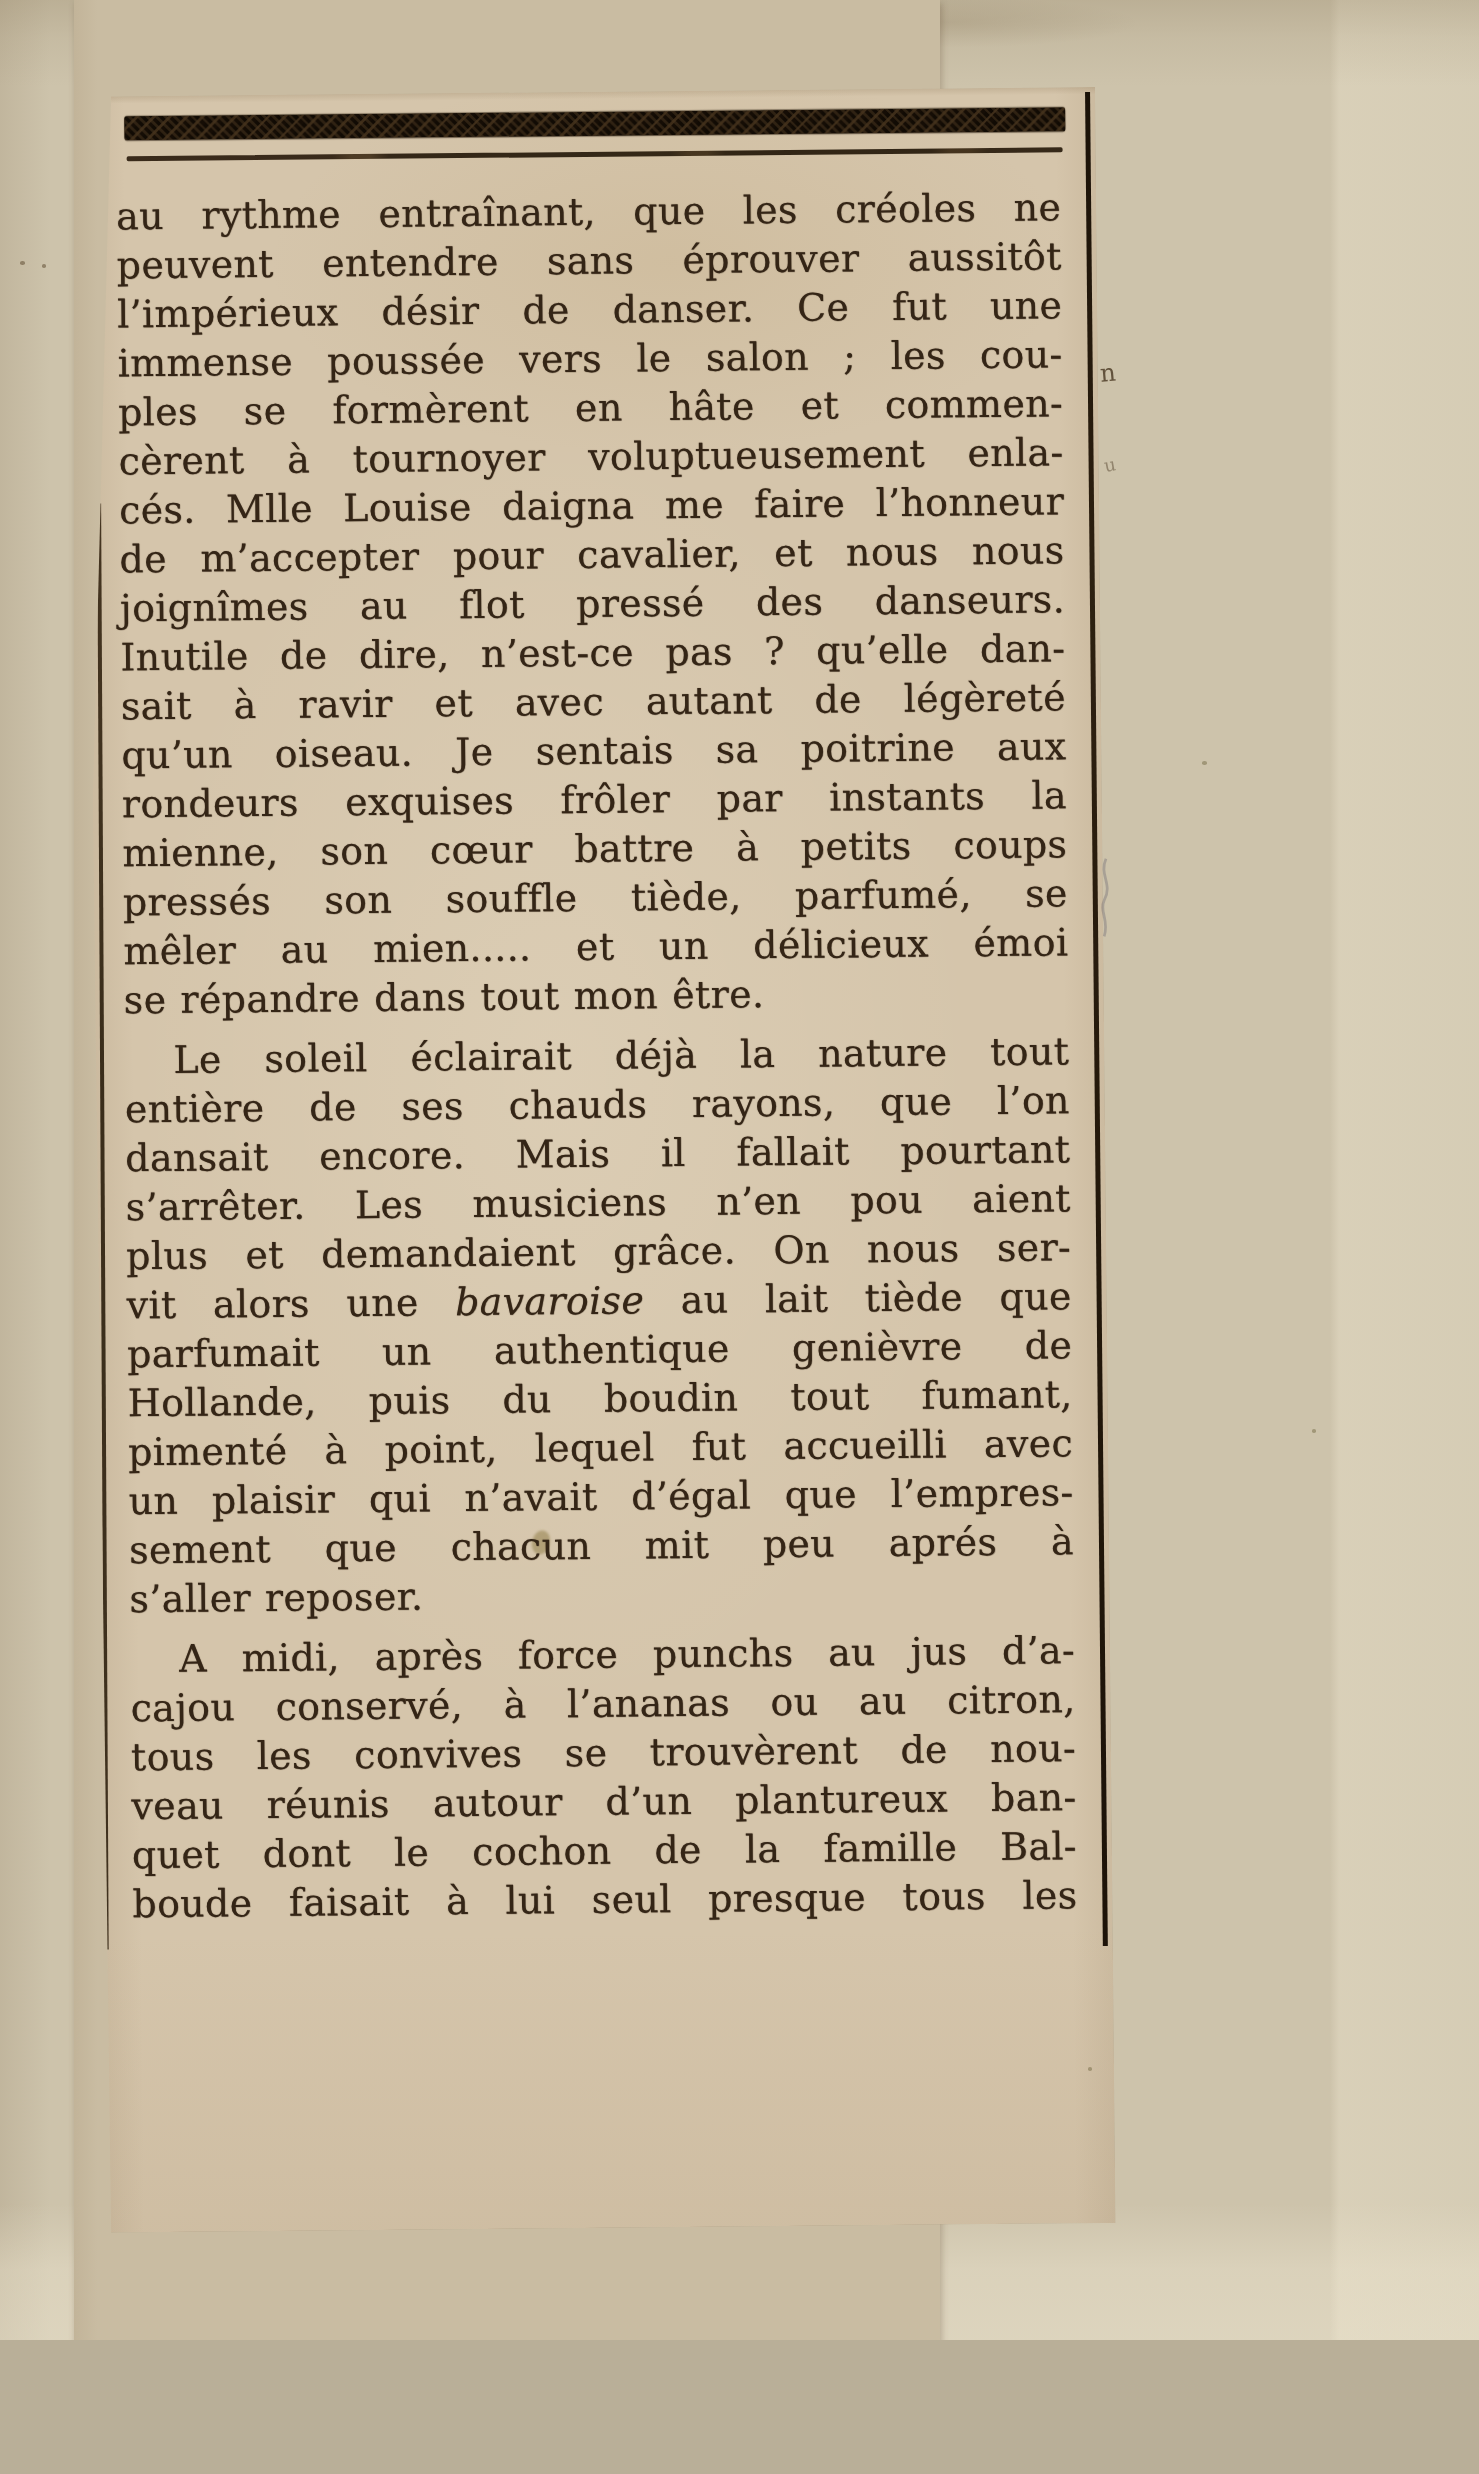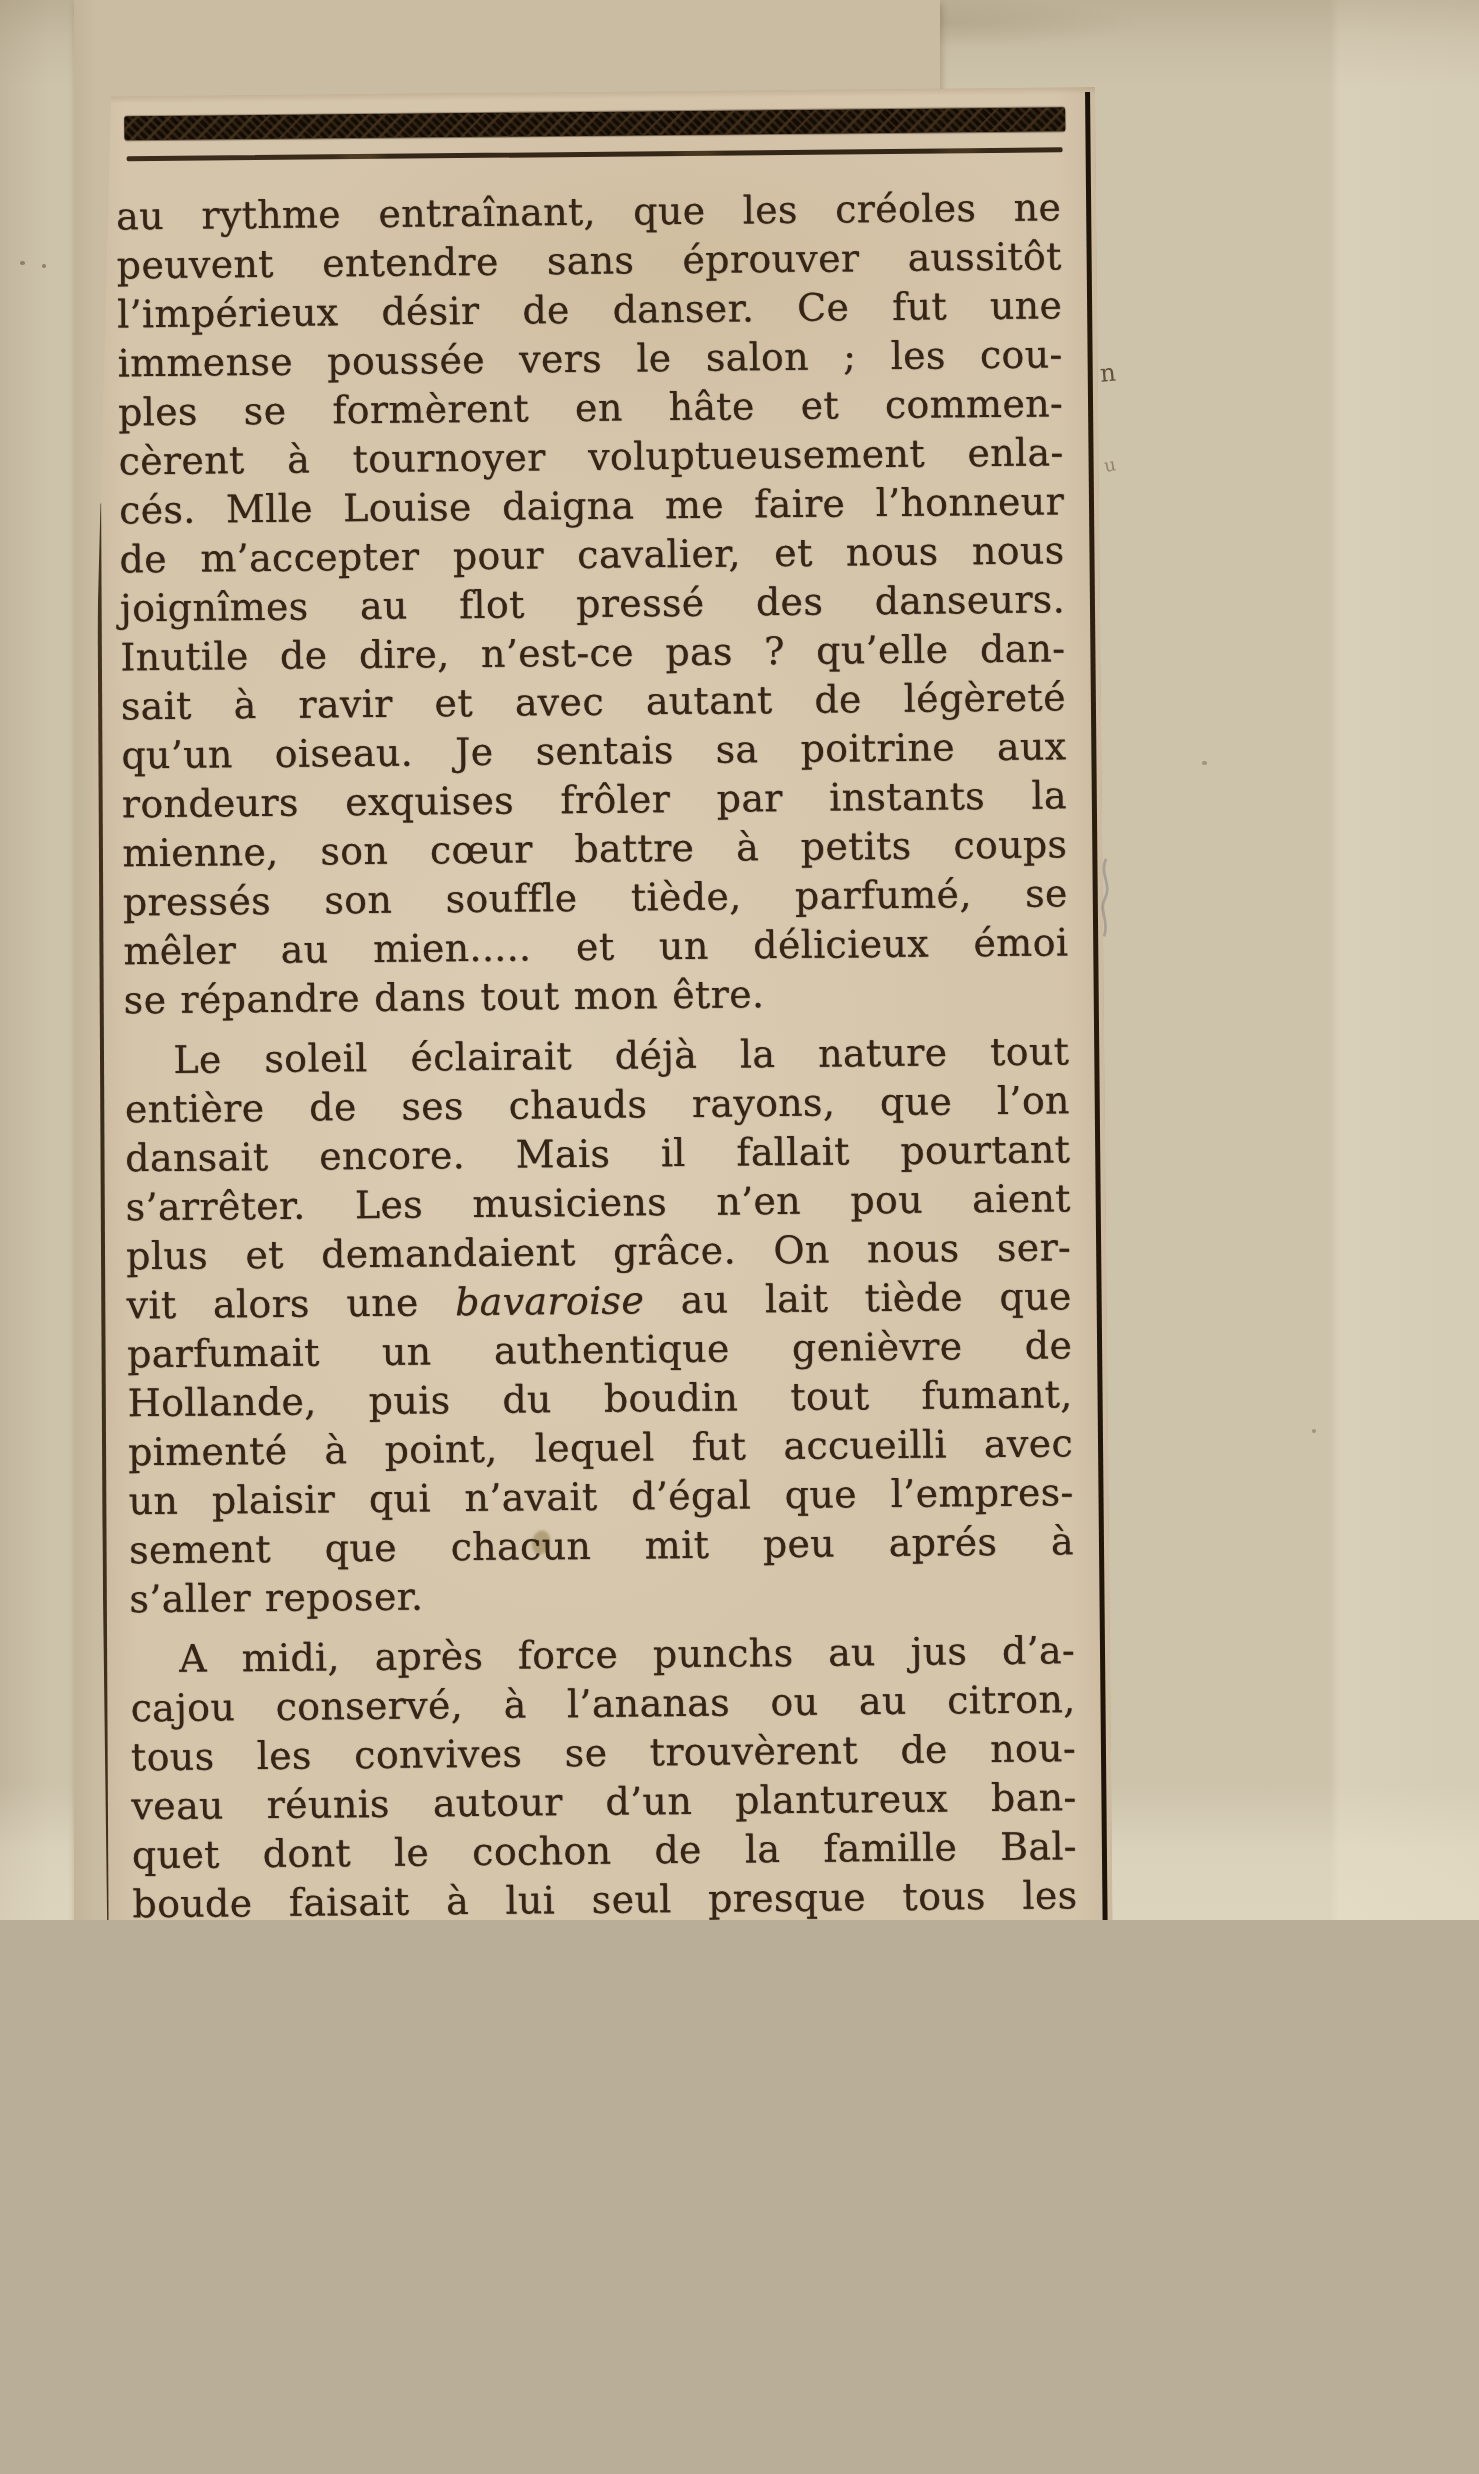--- a/index.html
+++ b/index.html
@@ -1,18 +1,18 @@
 <!DOCTYPE html>
 <html style="font-size:14.5px"><head>
 <meta charset="utf-8">
 <title>Scrapbook page — newspaper clipping</title>
 <style>
   html,body{margin:0;padding:0;background:#b9af98;}
   .canvas{
-    position:relative;width:1479px;height:1920px;overflow:hidden;
+    position:relative;width:1479px;height:2340px;overflow:hidden;
     font-family:"DejaVu Serif", serif;
     background:
       linear-gradient(180deg, rgba(146,130,100,.30) 0px, rgba(146,130,100,.12) 38px, rgba(146,130,100,0) 86px),
       radial-gradient(389px 50px at 425px 32px, rgba(118,98,66,.22), rgba(118,98,66,0) 72%),
       radial-gradient(271px 36px at 949px 22.6px, rgba(118,98,66,.18), rgba(118,98,66,0) 70%),
       linear-gradient(90deg, rgba(0,0,0,0) 1330px, rgba(240,232,210,.34) 1339px, rgba(236,229,207,.28) 100%),
       linear-gradient(0deg, rgba(240,233,212,.45) 0px, rgba(240,233,212,.38) 70px, rgba(240,233,212,0) 136px),
       linear-gradient(90deg, rgba(120,100,72,.14) 0px, rgba(120,100,72,0) 50px),
       #cdc3ab;
   }

